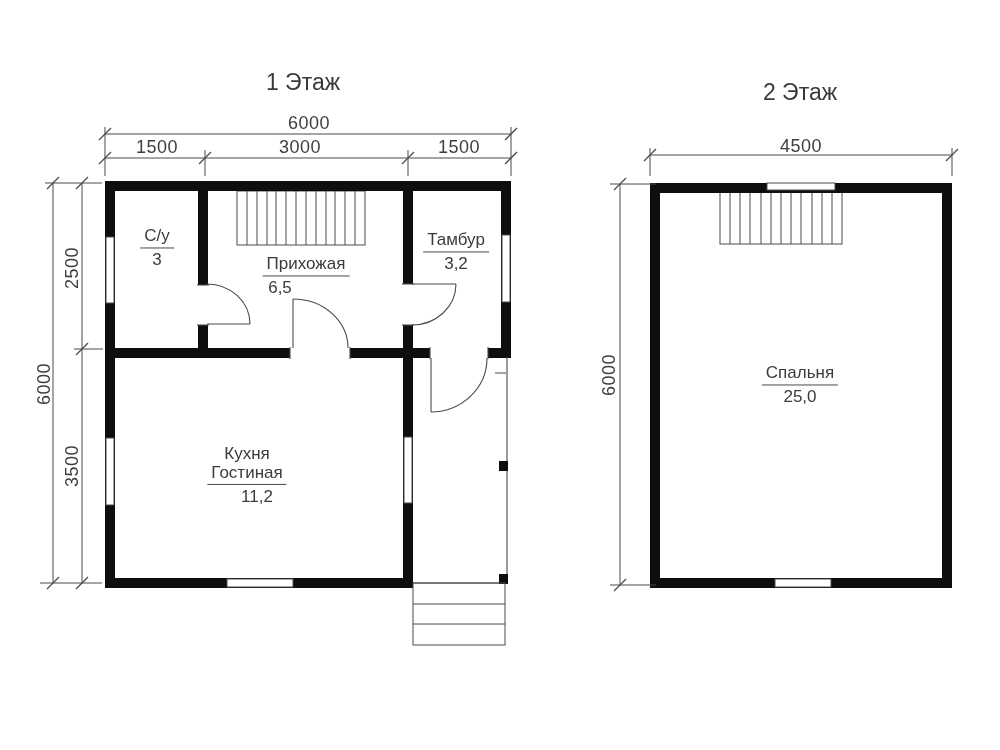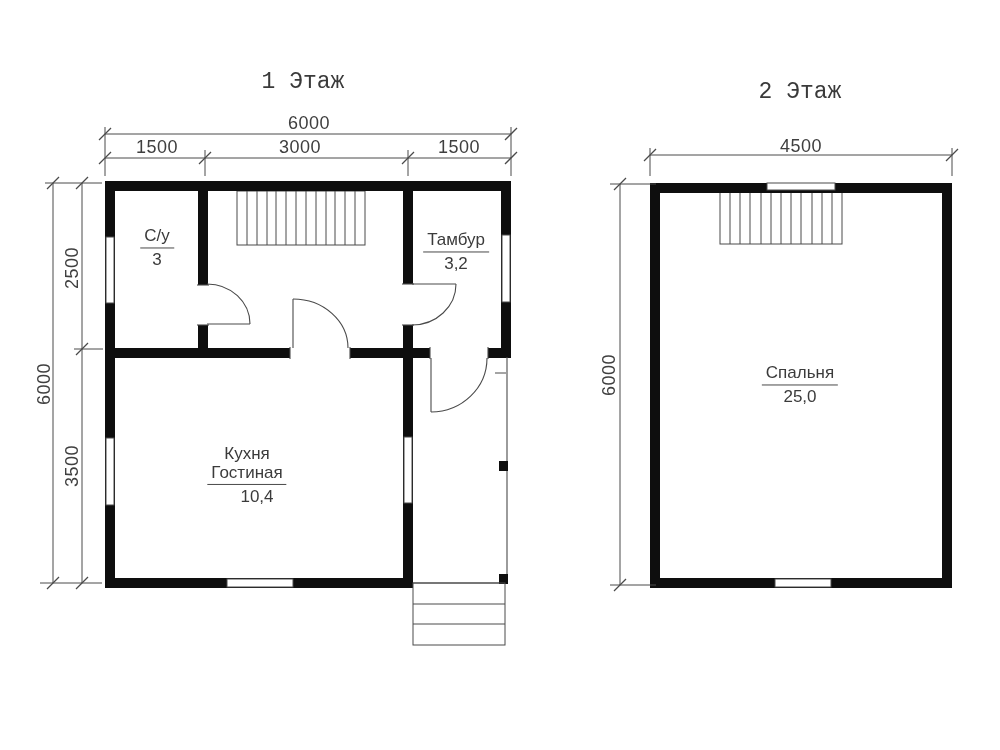--- a/index.html
+++ b/index.html
@@ -14,21 +14,21 @@
     font-family:"Liberation Sans", sans-serif;color:var(--text);overflow:hidden;
   }
   svg{position:absolute;left:0;top:0;}
   .wall{fill:var(--wall);stroke:none;}
   .thin{stroke:var(--line);stroke-width:1.1;fill:none;}
   .thin-l{stroke:var(--line);stroke-width:1;fill:none;}
   .win{fill:#fff;stroke:var(--line);stroke-width:1;}
   .open{fill:#fff;stroke:none;}
   .tick{stroke:var(--line);stroke-width:1.3;}
   .lbl{position:absolute;transform:translate(-50%,-50%);white-space:nowrap;}
-  .title{font-size:23px;color:#3a3a3a;font-family:Liberation Mono, monospace;}
+  .title{font-size:23px;color:#3a3a3a;}
   .dim{font-size:18px;color:#3f3f3f;letter-spacing:0.5px;}
   .dim.rot{transform:translate(-50%,-50%) rotate(-90deg);}
   .room-label{position:absolute;transform:translate(-50%,-50%);display:flex;flex-direction:column;align-items:center;font-size:17px;color:#3b3b3b;line-height:1.12;}
   .room-label .rn{border-bottom:1.5px solid #4a4a4a;padding:0 4px 2px;text-align:center;}
   .room-label .ra{padding-top:2px;position:relative;}
   .ra.shift-left{left:-26px;}
   .ra.shift-right{left:10px;}
 </style>
 </head>
 <body>
@@ -202,32 +202,36 @@
   <div class="lbl dim rot" style="left:44px;top:384px">6000</div>
   <div class="lbl dim rot" style="left:72px;top:466px">3500</div>
   <div class="lbl dim" style="left:801px;top:146px">4500</div>
   <div class="lbl dim rot" style="left:609px;top:375px">6000</div>
 
   <div class="room-label" style="left:157px;top:248px">
     <div class="rn">С/у</div>
     <div class="ra">3</div>
   </div>
 
+  <div class="room-label" style="left:306px;top:276px">
+    <div class="rn">Прихожая</div>
+    <div class="ra shift-left">6,5</div>
+  </div>
 
   <div class="room-label" style="left:456px;top:252px">
     <div class="rn">Тамбур</div>
     <div class="ra">3,2</div>
   </div>
 
   <div class="room-label" style="left:247px;top:475px">
     <div class="rn">
       <div>Кухня</div>
       <div>Гостиная</div>
     </div>
-    <div class="ra shift-right">10,4</div>
+    <div class="ra shift-right">11,2</div>
   </div>
 
 
   <div class="room-label" style="left:800px;top:385px">
     <div class="rn">Спальня</div>
     <div class="ra">25,0</div>
   </div>
 
 </div>
 

